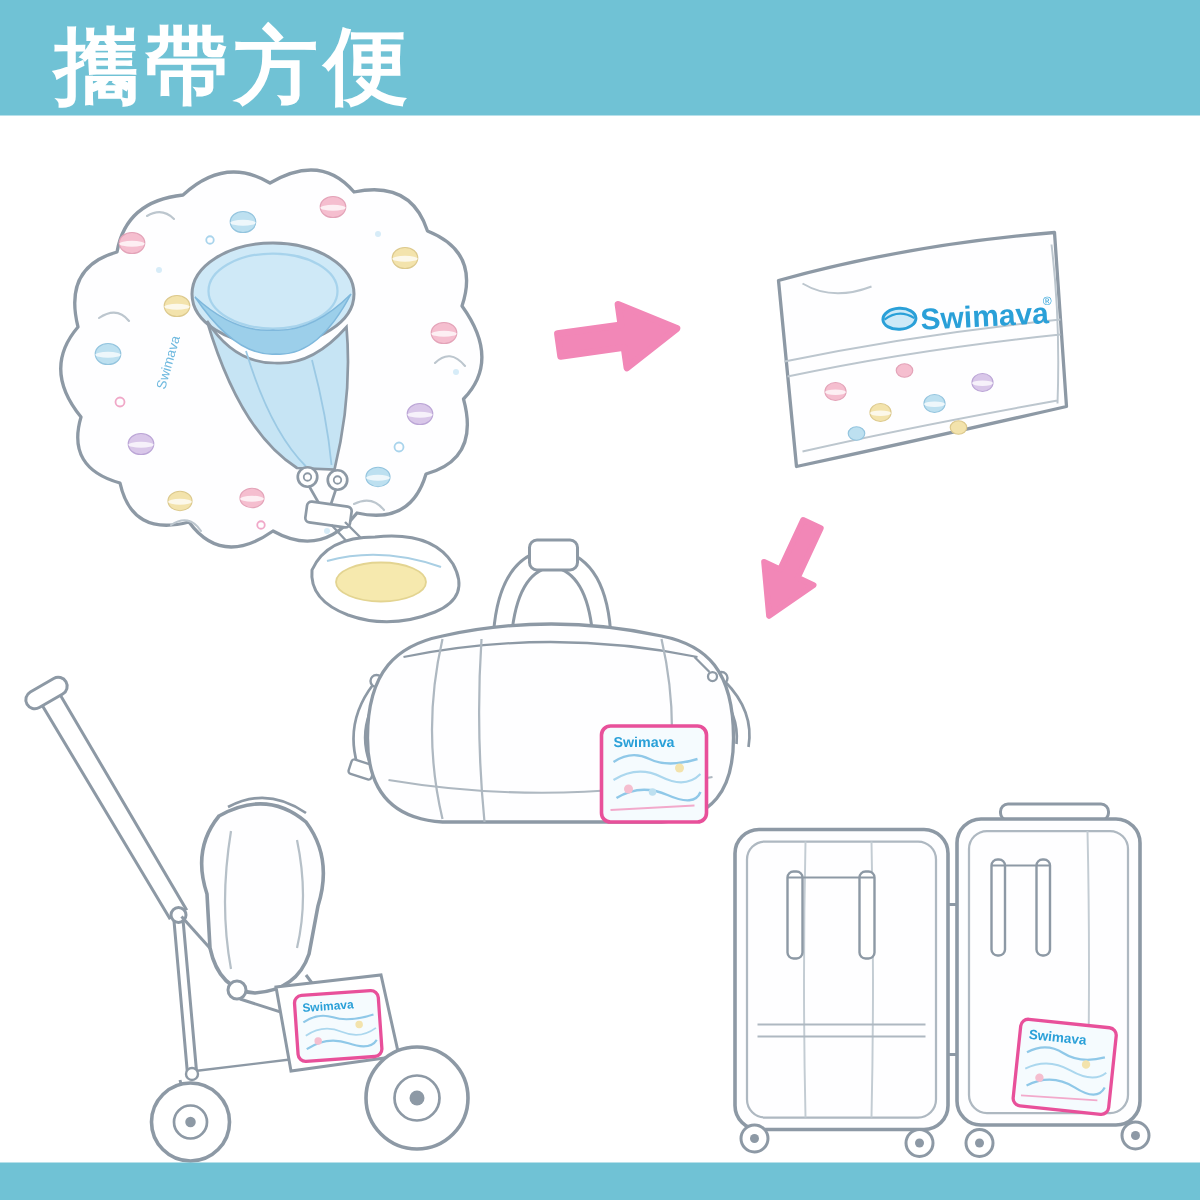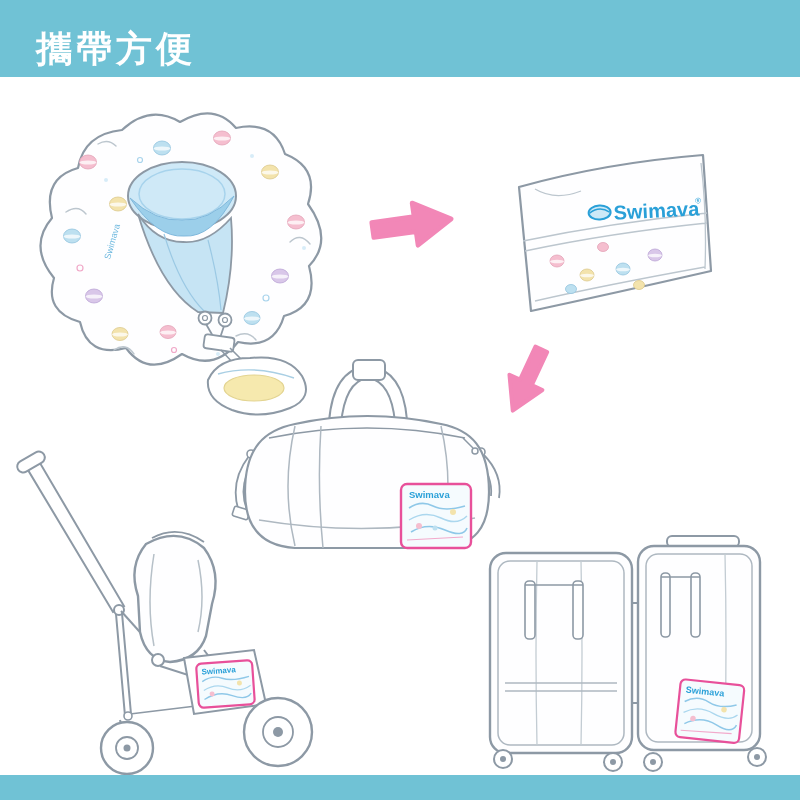--- a/index.html
+++ b/index.html
@@ -1,21 +1,21 @@
 <!DOCTYPE html>
 <html lang="zh-Hant"><head>
 <meta charset="utf-8">
 <style>
   html,body{margin:0;padding:0;background:#ffffff;}
   #page{position:relative;width:800px;height:800px;background:#ffffff;overflow:hidden;
         font-family:"Liberation Sans",sans-serif;}
   .banner{position:absolute;left:0;width:100%;background:#70C2D5;}
   #header-banner{top:0;height:77px;}
   #footer-banner{bottom:0;height:25px;}
-  #page-title{position:absolute;left:36px;top:25px;font-size:36px;font-weight:bold;
+  #page-title{position:absolute;left:36px;top:7px;font-size:56px;font-weight:bold;
               color:#ffffff;letter-spacing:4px;}
   .illu{position:absolute;}
   svg{display:block;overflow:visible;}
   .rot-right{transform:rotate(-8deg);}
   .rot-down{transform:rotate(115deg);}
 </style>
 </head>
 <body>
 
 <div id="page">

